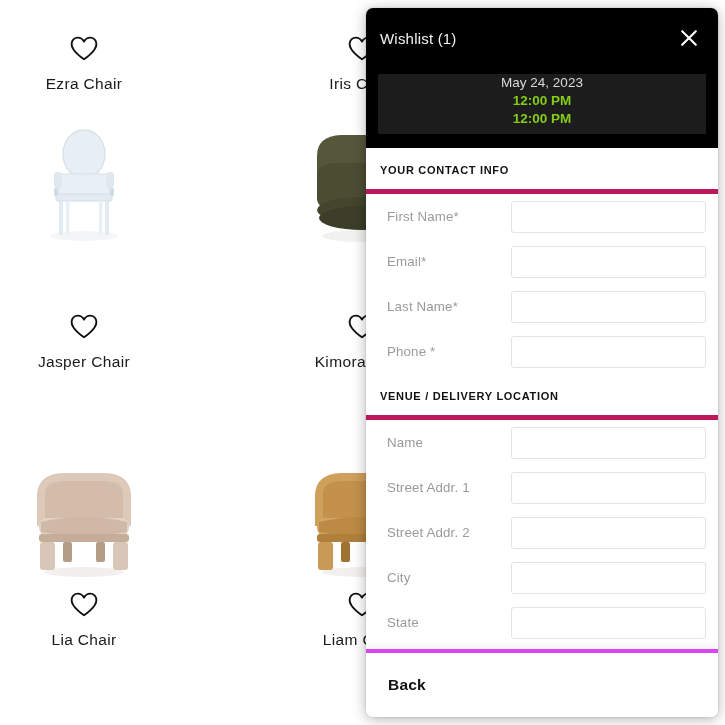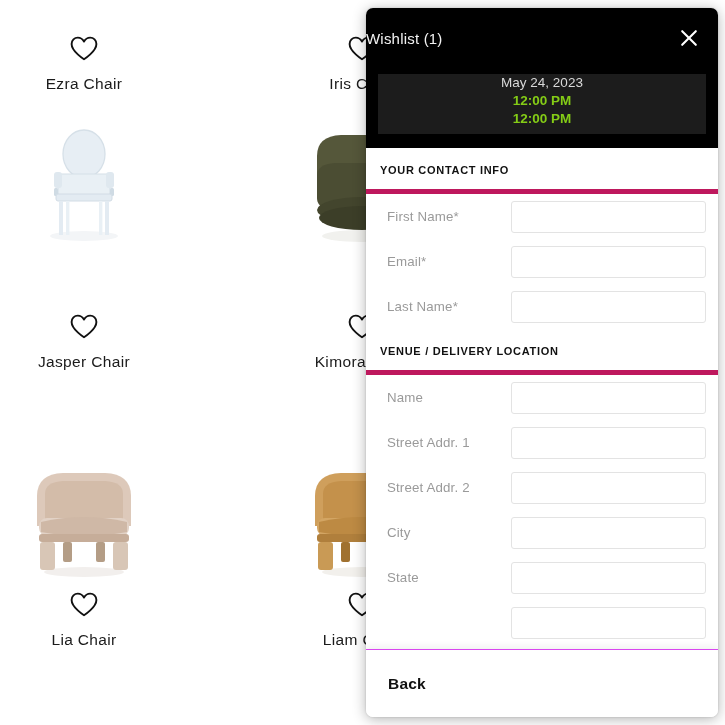--- a/index.html
+++ b/index.html
@@ -78,21 +78,21 @@
   .panel-header {
     background: #000000;
     flex: 0 0 auto;
     padding: 0;
   }
   .header-top {
     height: 60px;
     display: flex;
     align-items: center;
     justify-content: space-between;
-    padding: 0 14px 0 0;
+    padding: 0 14px 0 14px;
     box-sizing: border-box;
   }
   .header-title {
     color: #f2f2f2;
     font-size: 15px;
     letter-spacing: 0.2px;
     font-family: "Liberation Sans", sans-serif;
   }
   .close-btn {
     width: 30px; height: 30px;
@@ -169,21 +169,21 @@
     color: #222;
     outline: none;
   }
   .field-input::placeholder { color: #c3c3c3; }
 
   
   .panel-footer {
     flex: 0 0 auto;
     height: 68px;
     background: #ffffff;
-    border-top: 1px solid #d946ef;
+    border-top: 4px solid #d946ef;
     box-shadow: 0 -3px 7px rgba(0,0,0,0.06);
     display: flex;
     align-items: center;
     justify-content: space-between;
     padding: 0 10px 0 22px;
     box-sizing: border-box;
     position: relative;
     z-index: 5;
   }
   .back-link {
@@ -360,20 +360,24 @@
       <input class="field-input" type="text" value="" style="">
     </div>
     <div class="field-row">
       <div class="field-label">Email*</div>
       <input class="field-input" type="text" value="" style="">
     </div>
     <div class="field-row">
       <div class="field-label">Last Name*</div>
       <input class="field-input" type="text" value="" style="">
     </div>
+    <div class="field-row">
+      <div class="field-label">Phone *</div>
+      <input class="field-input" type="text" value="" style="">
+    </div>
 
     <div class="section-head">VENUE / DELIVERY LOCATION</div>
 
     <div class="field-row">
       <div class="field-label">Name</div>
       <input class="field-input" type="text" value="" style="">
     </div>
     <div class="field-row">
       <div class="field-label">Street Addr. 1</div>
       <input class="field-input" type="text" value="" style="">

